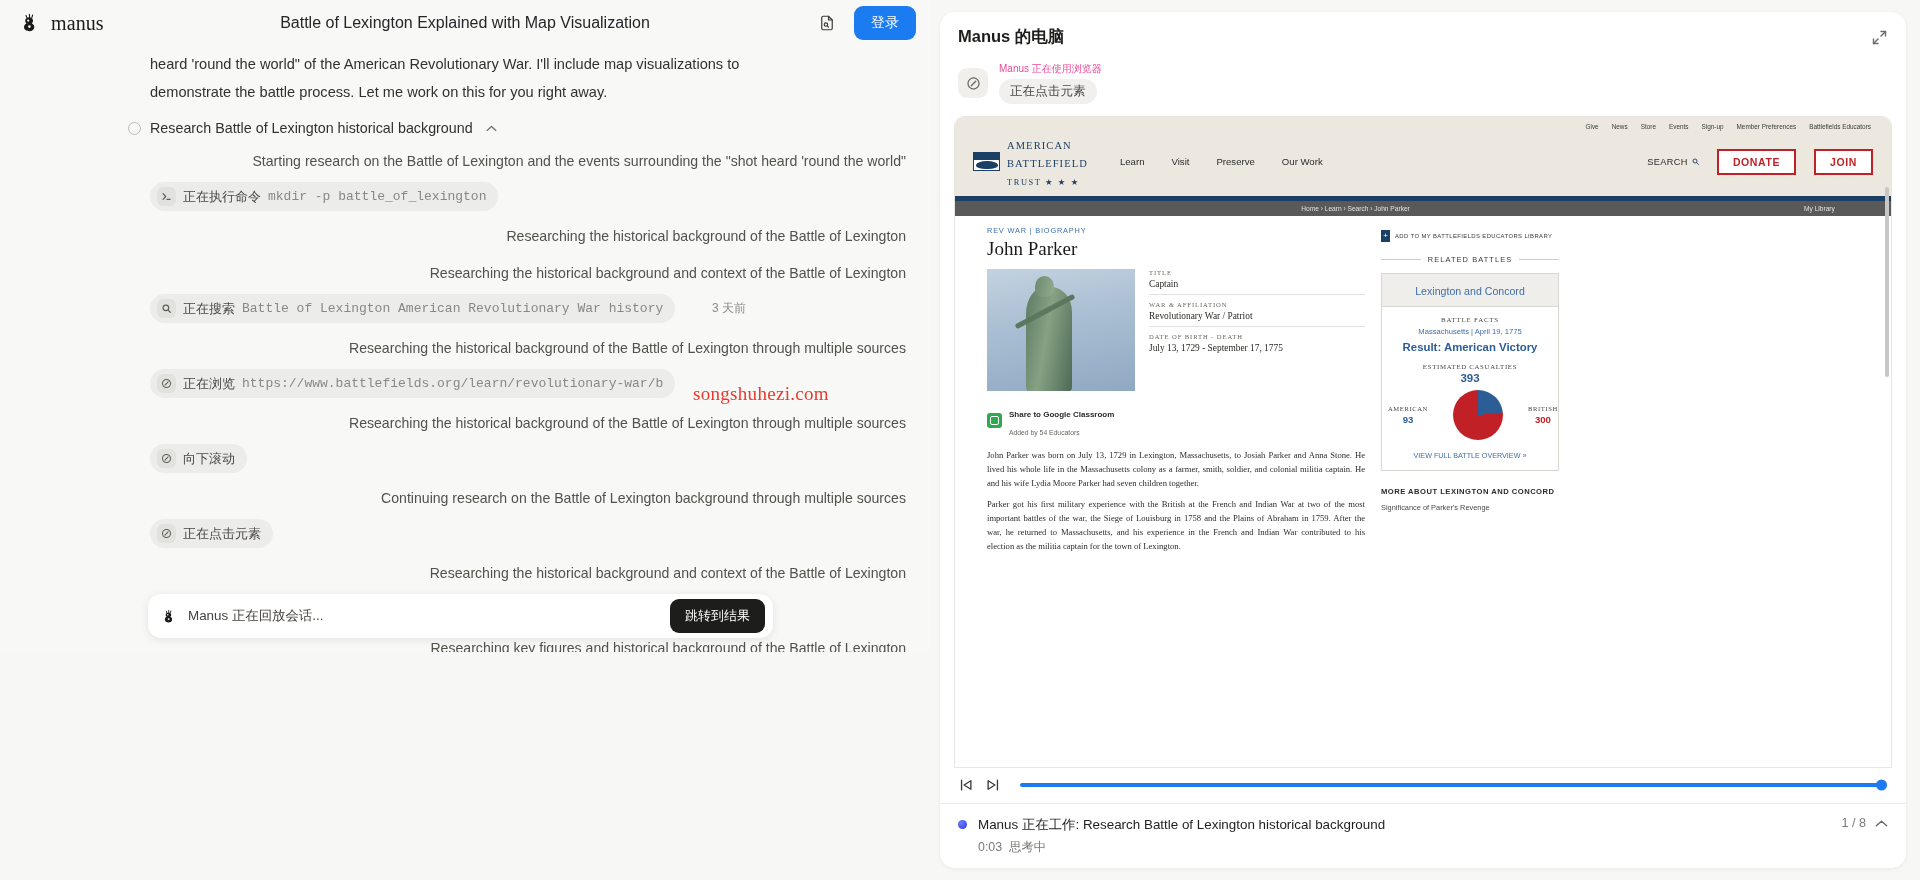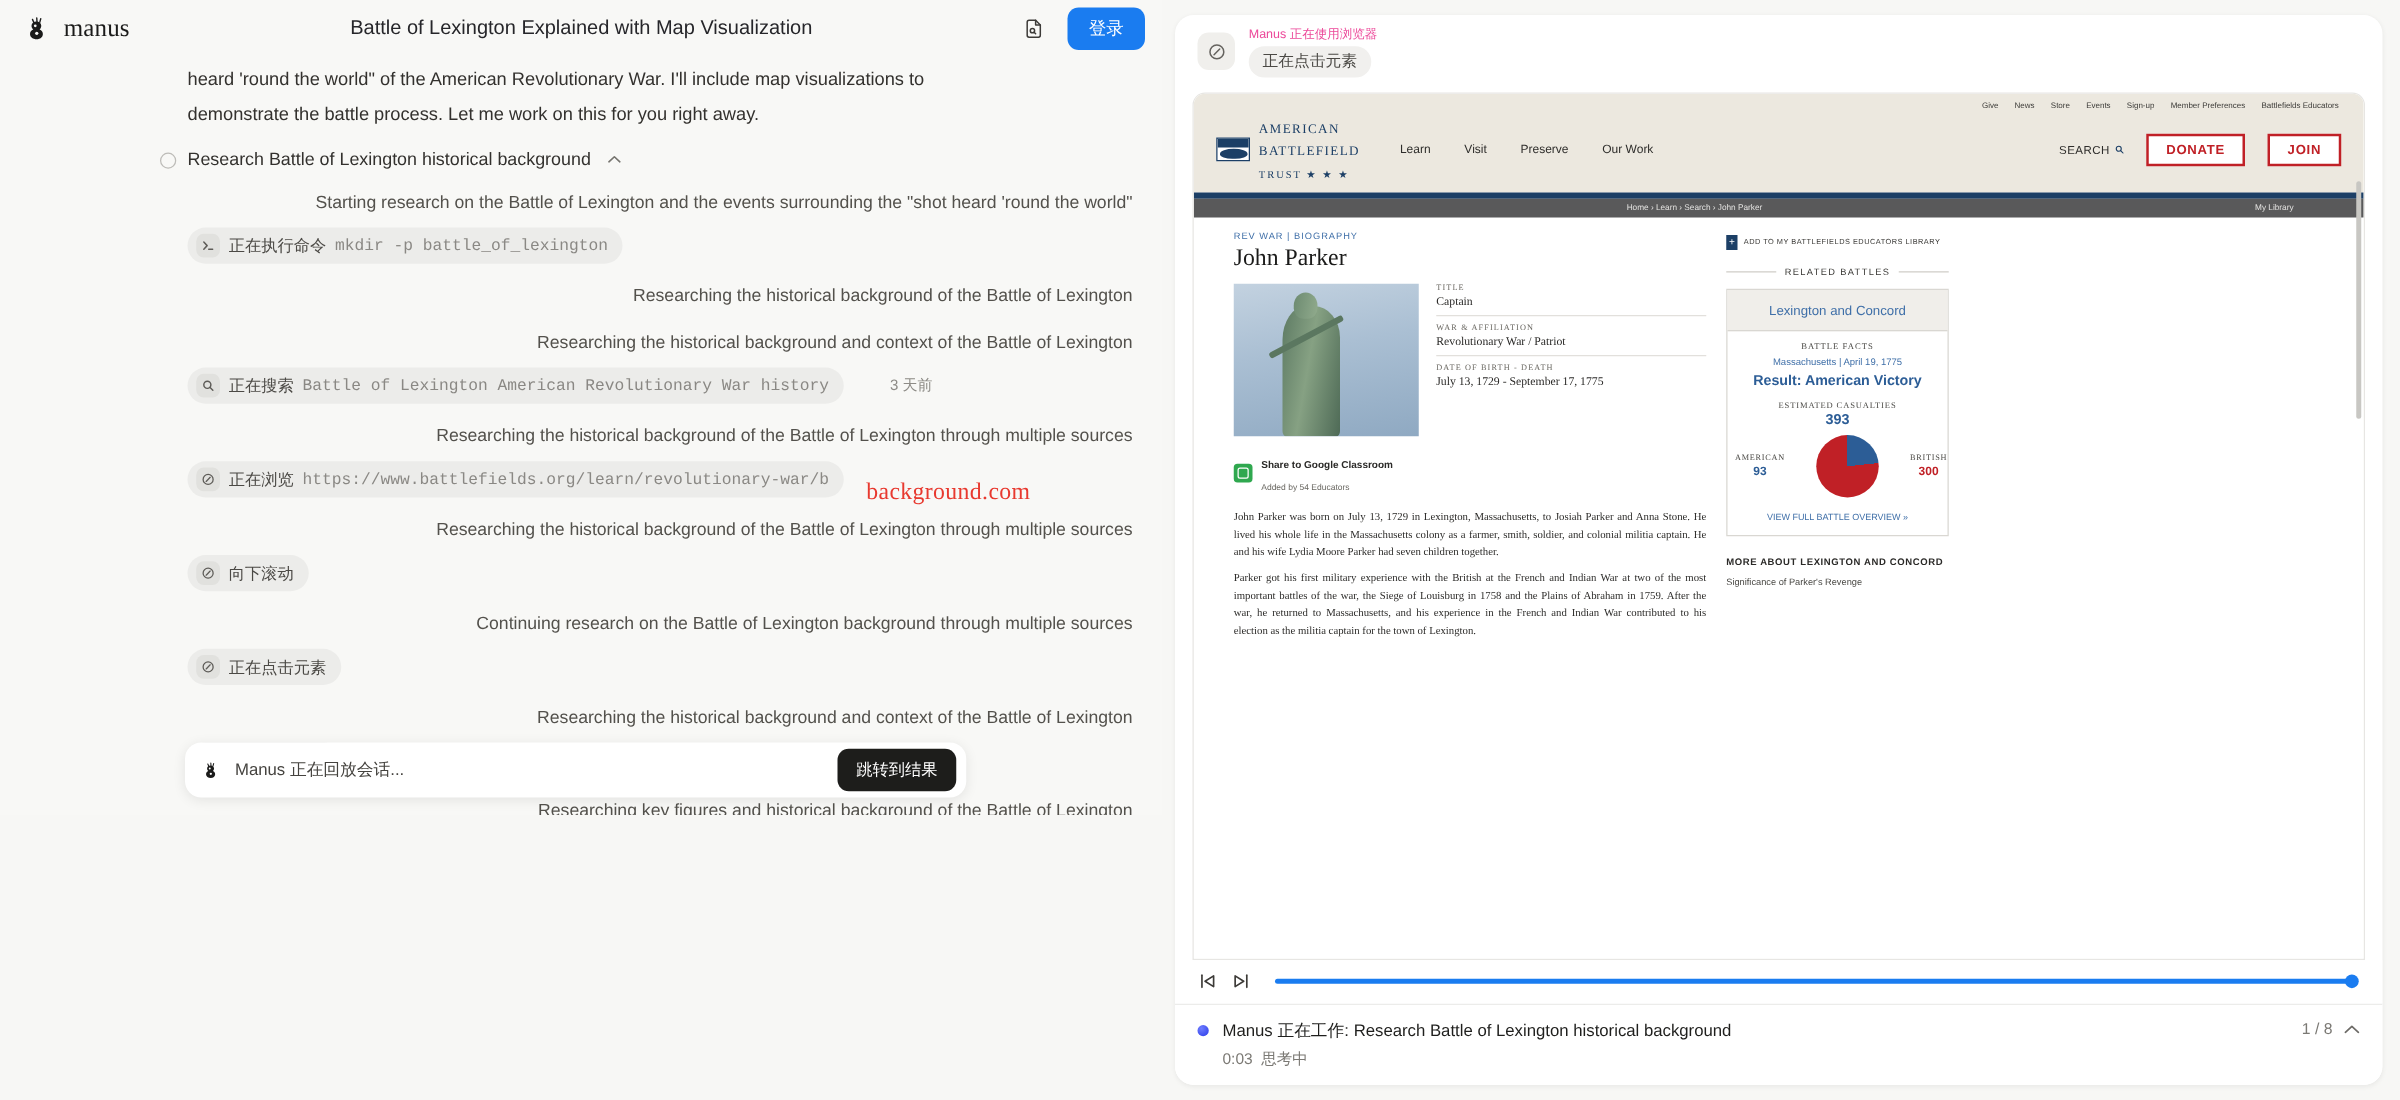--- a/index.html
+++ b/index.html
@@ -433,38 +433,49 @@
         </div>
       </div>
 
       <div class="line-text">Researching key figures and historical background of the Battle of Lexington</div>
 
       <div class="thinking">
         <span class="thinking-dot"></span>
         <span class="thinking-label">思考中</span>
       </div>
 
-      <div class="watermark">background.com</div>
+      <div class="watermark">songshuhezi.com</div>
     </div>
 
     <div class="playback">
       <svg class="pb-logo" viewBox="0 0 24 24">
         <path d="M6 4.5 L7.2 7.4 M9.4 3.4 L9.6 6.6 M12.6 4 L11.8 6.9" stroke="#1b1b1a" stroke-width="1.2" fill="none" stroke-linecap="round"></path>
         <path d="M5.2 9.5c0-2 1.8-3.3 3.9-3.3s3.9 1.3 3.9 3.3c0 1.3-.5 2.2-1.3 3 1.6.6 2.6 1.9 2.6 3.6 0 2.5-2.1 4.2-5 4.2S4 18.6 4 16.1c0-1.7 1-3 2.6-3.6-.9-.8-1.4-1.7-1.4-3z" fill="#1b1b1a"></path>
         <circle cx="8.2" cy="9.6" r="1.1" fill="#fff"></circle>
         <circle cx="9.4" cy="15.6" r="1.3" fill="#fff"></circle>
       </svg>
       <span class="pb-text">Manus 正在回放会话...</span>
       <button class="pb-btn">跳转到结果</button>
     </div>
   </div>
 
   <div class="right-panel">
     <div class="rp-card">
 
+      <div class="rp-head">
+        <div class="rp-title">Manus 的电脑</div>
+        <div class="rp-collapse">
+          <svg width="15" height="15" viewBox="0 0 16 16" fill="none" stroke="#6d6b67" stroke-width="1.5" stroke-linecap="round" stroke-linejoin="round">
+            <path d="M9.6 1.6h4.8v4.8"></path>
+              <path d="M6.4 14.4H1.6V9.6"></path>
+              <path d="M14.4 1.6 9.6 6.4"></path>
+              <path d="M1.6 14.4 6.4 9.6"></path>
+          </svg>
+        </div>
+      </div>
 
       <div class="rp-sub">
         <div class="rp-sub-ico">
           <svg width="15" height="15" viewBox="0 0 16 16" fill="none" stroke="#65635f" stroke-width="1.3">
               <circle cx="8" cy="8" r="5.9"></circle>
               <path d="M10.4 5.6 5.6 10.4" stroke-linecap="round"></path>
             </svg>
         </div>
         <div class="rp-sub-txts">
           <span class="rp-sub-l1">Manus 正在使用浏览器</span>

